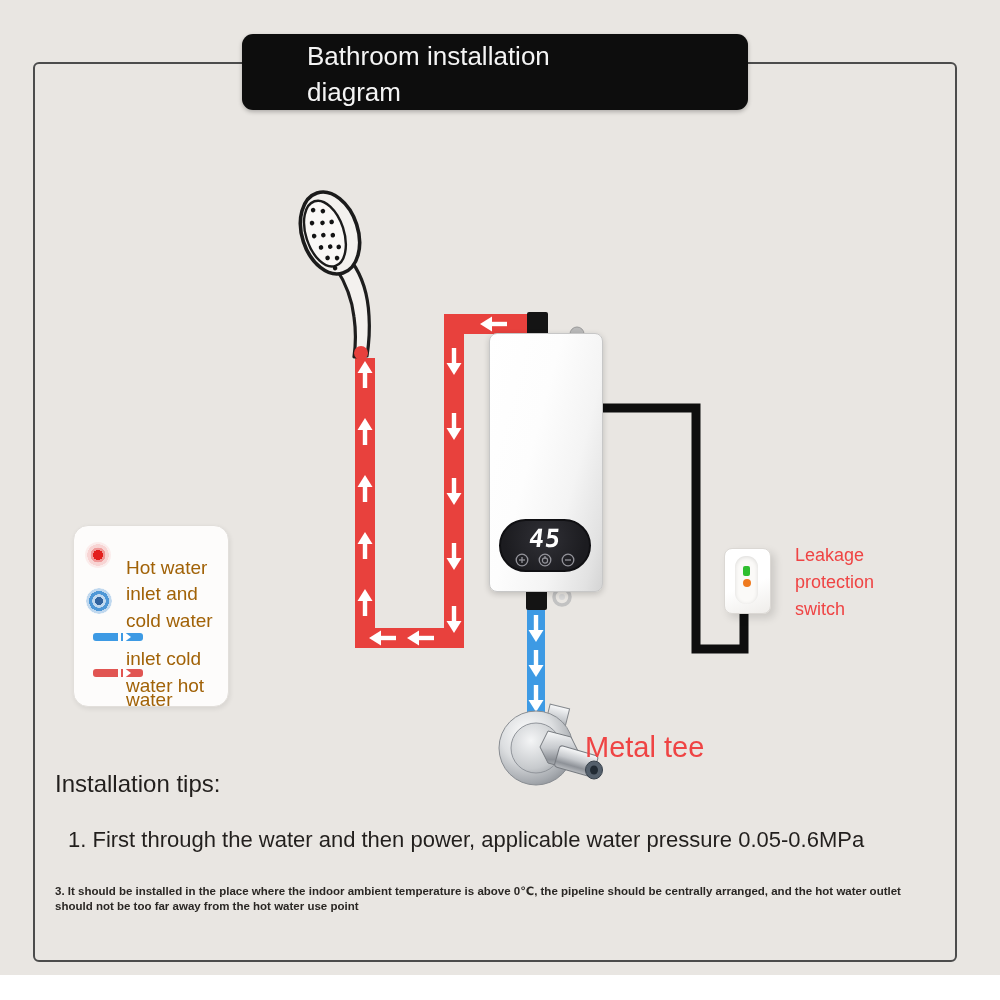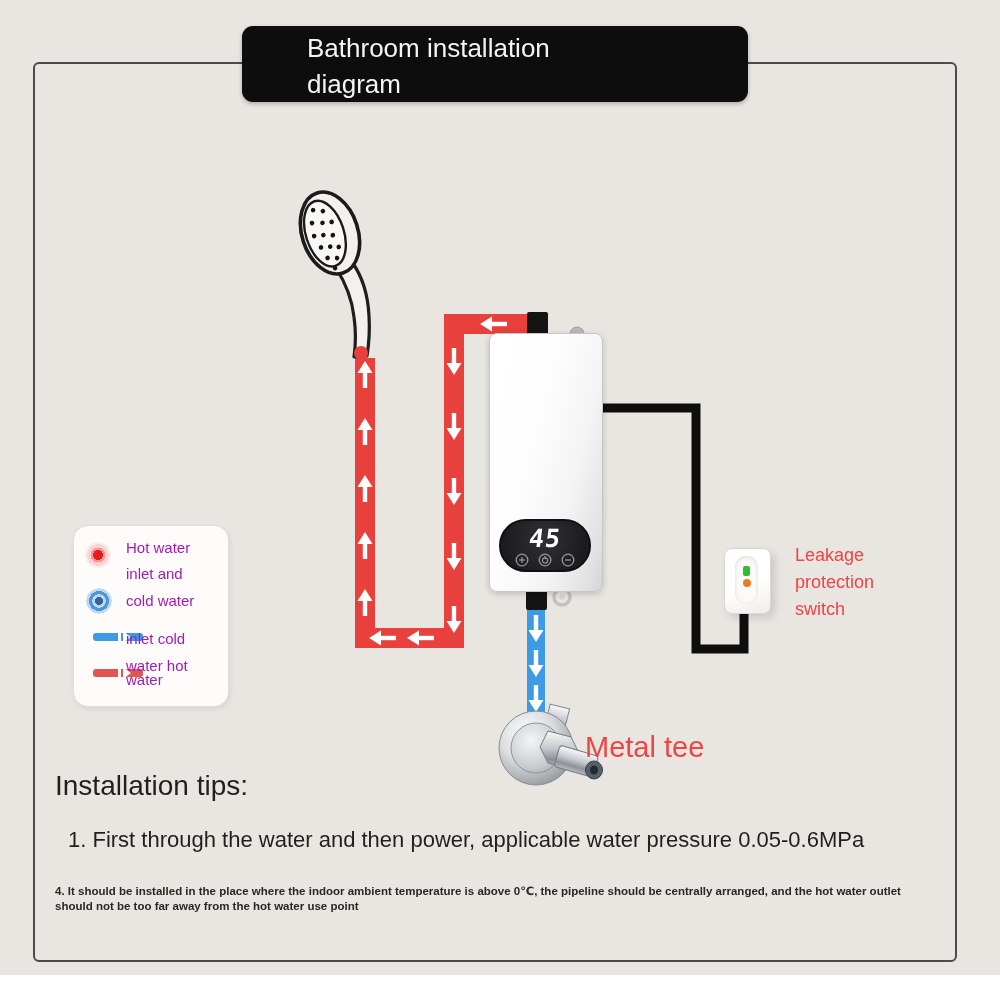--- a/index.html
+++ b/index.html
@@ -3,39 +3,39 @@
 <meta charset="utf-8">
 <style>
   html,body{margin:0;padding:0;background:#ffffff;}
   body{width:1000px;height:1000px;position:relative;overflow:hidden;
        font-family:"Liberation Sans","DejaVu Sans",sans-serif;color:#221f1d;}
   .abs{position:absolute;}
   #canvas{width:1000px;height:1000px;position:relative;}
   .bg{left:0;top:0;width:1000px;height:975px;background:#e9e6e2;}
   .panel-border{left:33px;top:62px;width:920px;height:896px;border:2px solid #4c4c4c;
                 border-radius:6px;background:transparent;z-index:1;}
-  .title-box{left:242px;top:26px;width:506px;height:76px;background:var(--title-bg,#0d0d0d);
+  .title-box{left:242px;top:34px;width:506px;height:76px;background:var(--title-bg,#0d0d0d);
              border-radius:11px;z-index:3;padding:4px 0 0 65px;box-sizing:border-box;
              color:#f4f4f4;font-size:26px;line-height:36px;box-shadow:0 2px 4px rgba(0,0,0,.25);}
   svg.layer{left:0;top:0;z-index:2;}
   
   .heater{left:489px;top:333px;width:112px;height:257px;border-radius:8px;z-index:3;
           background:linear-gradient(105deg,#ffffff 0%,#fdfdfd 40%,#f4f4f4 68%,#e2e2e2 90%,#d4d4d4 100%);
           border:1px solid #c7c7c7;box-shadow:0 2px 6px rgba(0,0,0,.18);}
   .display{position:absolute;left:9px;top:185px;width:92px;height:53px;border-radius:27px;
            background:radial-gradient(circle at 50% 35%,#303036 0%,#1c1c20 75%);
            border:2px solid #101013;box-sizing:border-box;text-align:center;}
   .display .val{margin-top:3px;font-family:"DejaVu Sans Mono",monospace;font-weight:bold;
            font-size:25px;color:#fff;transform:skewX(-7deg);letter-spacing:1px;}
   .btn-row{position:absolute;left:0;top:32px;width:100%;display:flex;justify-content:center;gap:9px;}
   .btn-row svg{display:block;}
   
   .legend{left:73px;top:525px;width:154px;height:180px;background:#fdfcfb;border:1px solid #e2dfdb;
           border-radius:15px;z-index:3;box-shadow:1px 2px 5px rgba(0,0,0,.08);}
-  .legend .line{position:absolute;left:52px;font-size:15px;line-height:26px;white-space:nowrap;color:#a21caf;}
+  .legend .line{position:absolute;left:52px;font-size:19px;line-height:26px;white-space:nowrap;color:#a16207;margin-top:20px;}
   .dot-hot{position:absolute;left:11px;top:16px;width:26px;height:26px;border-radius:50%;
      background:radial-gradient(circle,#e31f1e 0 27%,rgba(227,55,55,.5) 28% 40%,rgba(227,55,55,.2) 41% 58%,rgba(227,55,55,.08) 59% 74%,transparent 75%);}
   .dot-cold{position:absolute;left:12px;top:62px;width:26px;height:26px;border-radius:50%;
      background:radial-gradient(circle,#32649f 0 22%,rgba(80,150,215,.35) 23% 36%,#4e97d6 37% 54%,rgba(80,150,215,.35) 55% 68%,rgba(80,150,215,.12) 69% 80%,transparent 81%);}
   .bar{position:absolute;left:19px;width:50px;height:8px;border-radius:3px;}
   .bar.cold{top:107px;background:var(--cold,#3d9ae4);}
   .bar.hot{top:143px;background:#e15552;}
   .bar .tri{position:absolute;right:12px;top:-2px;width:0;height:0;border-left:8px solid #fff;
             border-top:6px solid transparent;border-bottom:6px solid transparent;}
   .bar .gap{position:absolute;right:22px;top:0;width:3px;height:8px;background:#fdfcfb;}
@@ -43,21 +43,21 @@
   .switch{left:724px;top:548px;width:45px;height:64px;border-radius:8px;z-index:3;
           background:linear-gradient(160deg,#ffffff 55%,#efedea 100%);border:1px solid #dbd8d4;
           box-shadow:4px 4px 8px rgba(0,0,0,.13);}
   .switch .slot{position:absolute;left:10px;top:7px;width:23px;height:48px;border-radius:11px;
           background:#fbfaf8;box-shadow:inset 0 1px 4px rgba(0,0,0,.13);}
   .switch .led{position:absolute;left:8px;top:10px;width:7px;height:10px;border-radius:2px;background:var(--led-green,#2fbe2f);}
   .switch .ind{position:absolute;left:8px;top:23px;width:8px;height:8px;border-radius:50%;background:var(--led-orange,#ef7a1e);}
   .lbl{z-index:3;color:#ef4444;}
   .lbl-leak{left:795px;top:542px;width:110px;font-size:18px;line-height:27px;}
   .lbl-tee{left:585px;top:731px;font-size:29px;text-align:right;}
-  .tips-head{left:55px;top:770px;font-size:28px;z-index:3;}
+  .tips-head{left:55px;top:770px;font-size:24px;z-index:3;}
   .tip{left:68px;font-size:22px;z-index:3;}
   .tip.t1{top:827px;}
   .tip.t2{top:857px;}
   .note{left:55px;top:884px;width:878px;font-size:11.5px;line-height:14.5px;font-weight:bold;z-index:3;color:#2a2724;}
 </style>
 </head>
 <body>
 
 <div id="canvas">
   <div class="abs bg"></div>
@@ -218,14 +218,14 @@
       <div class="led"></div>
       <div class="ind"></div>
     </div>
   </div>
   <div class="abs lbl lbl-leak">Leakage protection switch</div>
 
   <div class="abs lbl lbl-tee">Metal tee</div>
 
   <div class="abs tips-head">Installation tips:</div>
   <div class="abs tip t1">1. First through the water and then power, applicable water pressure 0.05-0.6MPa</div>
-  <div class="abs note">4. It should be installed in the place where the indoor ambient temperature is above 0℃, the pipeline should be centrally arranged, and the hot water outlet should not be too far away from the hot water use point</div>
+  <div class="abs note">3. It should be installed in the place where the indoor ambient temperature is above 0℃, the pipeline should be centrally arranged, and the hot water outlet should not be too far away from the hot water use point</div>
 </div>
 
 </body></html>

